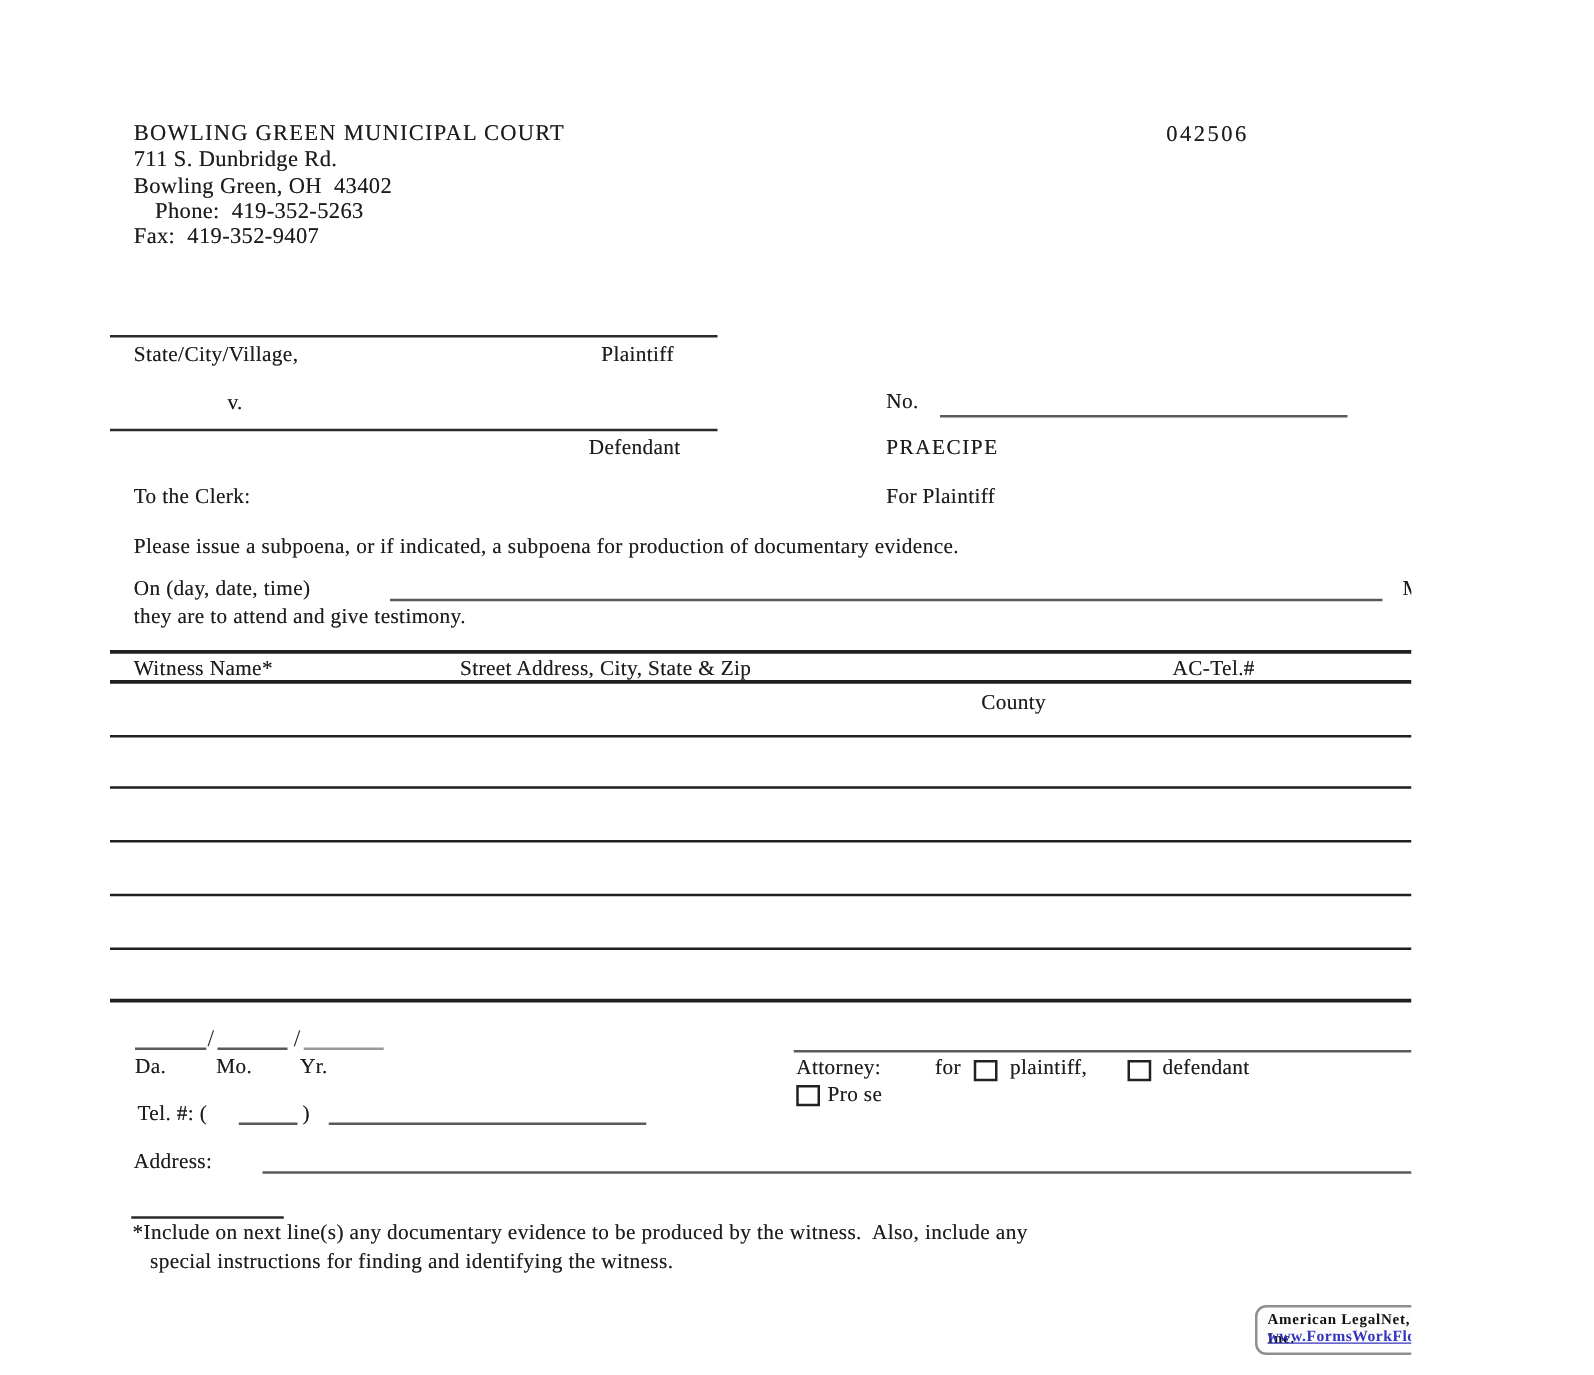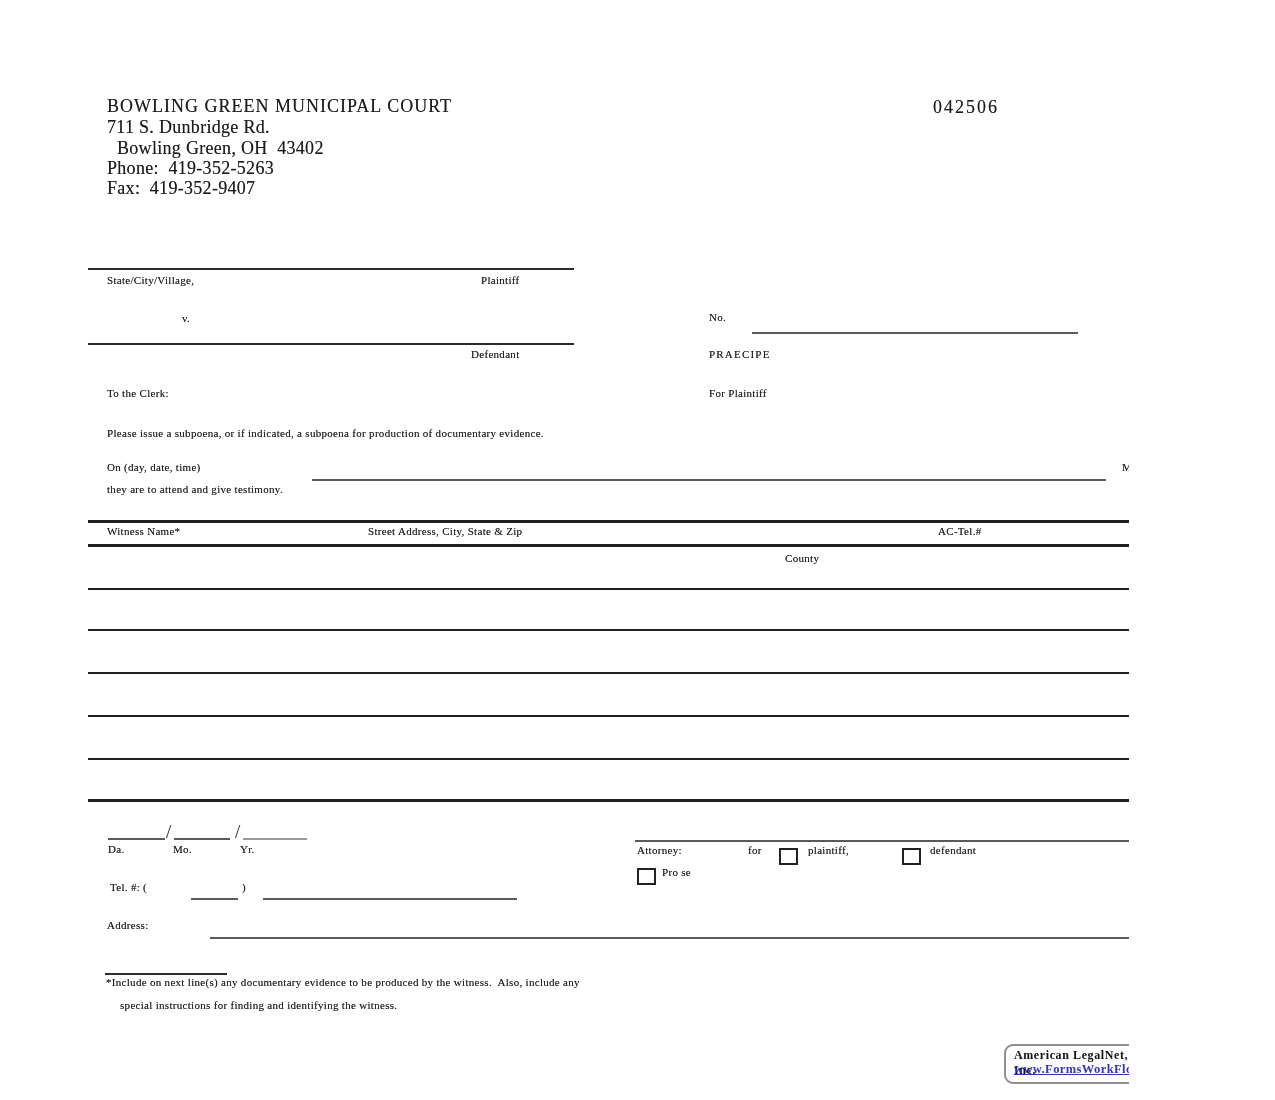--- a/index.html
+++ b/index.html
@@ -1,20 +1,20 @@
 <!DOCTYPE html>
 <html><head>
 <meta charset="utf-8">
 <style>
   html,body{margin:0;padding:0;background:#ffffff;}
   #page{
     position:relative;width:1129px;height:1100px;background:#ffffff;overflow:hidden;
     font-family:"Liberation Serif","DejaVu Serif",serif;color:#1c1c1c;
   }
-  .t{position:absolute;white-space:pre;font-size:11px;line-height:1.15;letter-spacing:.3px;
+  .t{position:absolute;white-space:pre;font-size:17px;line-height:1.15;letter-spacing:.3px;
      text-shadow:0 0 .4px rgba(20,20,20,.55);}
   .hdr{font-size:18px;}
   .rule{position:absolute;background:#2b2b2b;}
   .fill{position:absolute;background:#5a5a5a;height:2px;}
   .fill.light{background:#9a9a9a;}
   .tline{position:absolute;left:88px;width:1102px;background:#1f1f1f;}
   .thick{height:3px;}
   .thin{height:2px;}
   .cb{position:absolute;width:15px;height:13px;border:2px solid #222;background:#fff;}
   .slash{position:absolute;font-size:19px;}
@@ -30,22 +30,22 @@
   .edge{position:absolute;top:0;left:1266px;width:2px;height:1100px;background:#d4d4d4;}
   .speck{position:absolute;left:1214px;top:432px;width:9px;height:2px;background:#c2c2c2;}
 </style>
 </head>
 <body>
 
 <div id="page">
 
   <div class="t hdr" style="left:107px;top:96px;letter-spacing:1px;">BOWLING GREEN MUNICIPAL COURT</div>
   <div class="t hdr" style="left:107px;top:117px;">711 S. Dunbridge Rd.</div>
-  <div class="t hdr" style="left:107px;top:138px;margin-left:10px;">Bowling Green, OH  43402</div>
-  <div class="t hdr" style="left:107px;top:158px;">Phone:  419-352-5263</div>
+  <div class="t hdr" style="left:107px;top:138px;">Bowling Green, OH  43402</div>
+  <div class="t hdr" style="left:124px;top:158px;">Phone:  419-352-5263</div>
   <div class="t hdr" style="left:107px;top:178px;">Fax:  419-352-9407</div>
   <div class="t hdr" style="left:933px;top:97px;letter-spacing:2px;">042506</div>
 
   <div class="rule" style="left:88px;top:268px;width:486px;height:2px;"></div>
   <div class="t" style="left:107px;top:274px;">State/City/Village,</div>
   <div class="t" style="left:481px;top:274px;">Plaintiff</div>
 
   <div class="t" style="left:182px;top:312px;">v.</div>
   <div class="t" style="left:709px;top:311px;">No.</div>
   <div class="fill" style="left:752px;top:332px;width:326px;"></div>

